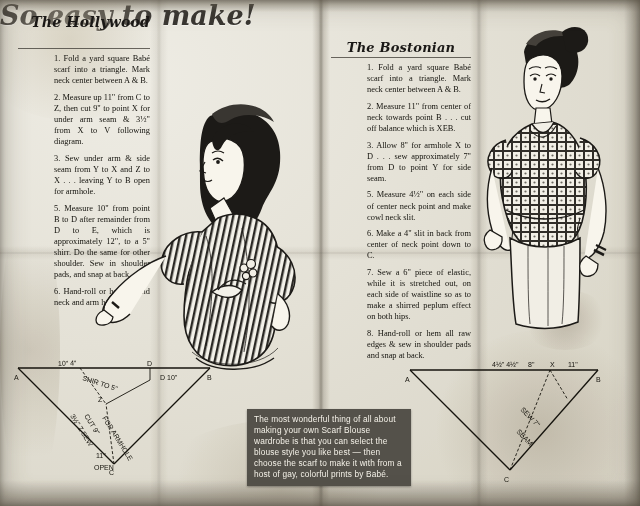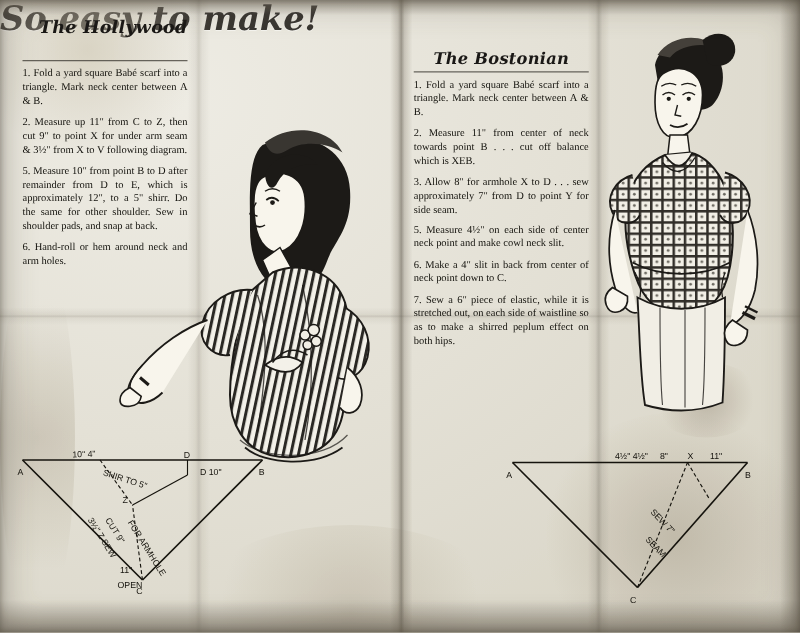--- a/index.html
+++ b/index.html
@@ -42,20 +42,21 @@
   .headline{
     font-family:"DejaVu Serif", serif;
     font-style:italic;font-weight:700;
     color:#3a3733;
     font-size:27px;
     text-shadow:0 1px 0 rgba(255,255,255,.5);
   }
   .steps{
     font-size:8.4px;line-height:11.1px;color:#15140f;
     font-family:"Liberation Serif", serif;
+    margin-left:36px;
   }
   .steps p{margin:0 0 5.5px 0;text-align:justify;}
   .rule{height:1px;background:#3c3a33;opacity:.75;}
 
   
   #caption{
     position:absolute;left:247px;top:409px;width:150px;
     background:#55524b;
     color:#f2efe6;
     padding:5px 7px 6px 7px;
@@ -105,35 +106,37 @@
       background:linear-gradient(270deg,rgba(110,102,88,.55),rgba(110,102,88,0));"></div>
 
   <div class="headline" style="left:215px;top:6px;">So easy to make!</div>
 
   <div class="col" style="left:18px;top:14px;width:132px;">
     <div class="script-title" style="font-size:14px;text-align:right;margin-bottom:18px;">The Hollywood</div>
     <div class="rule" style="margin:0 0 4px 0;"></div>
     <div class="steps">
       <p>1.  Fold a yard square Babé scarf into a triangle. Mark neck center between A &amp; B.</p>
       <p>2.  Measure up 11" from C to Z, then cut 9" to point X for under arm seam &amp; 3½" from X to V following diagram.</p>
+      <p>3.  Sew under arm &amp; side seam from Y to X and Z to X . . . leaving Y to B open for armhole.</p>
       <p>5.  Measure 10" from point B to D after remainder from D to E, which is approximately 12", to a 5" shirr. Do the same for other shoulder. Sew in shoulder pads, and snap at back.</p>
       <p>6.  Hand-roll or hem around neck and arm holes.</p>
     </div>
   </div>
 
   <div class="col" style="left:331px;top:40px;width:140px;">
     <div class="script-title" style="font-size:13px;text-align:center;margin-bottom:2px;">The Bostonian</div>
     <div class="rule" style="margin:0 0 4px 0;"></div>
     <div class="steps">
       <p>1.  Fold a yard square Babé scarf into a triangle. Mark neck center between A &amp; B.</p>
       <p>2.  Measure 11" from center of neck towards point B . . . cut off balance which is XEB.</p>
       <p>3.  Allow 8" for armhole X to D . . . sew approximately 7" from D to point Y for side seam.</p>
       <p>5.  Measure 4½" on each side of center neck point and make cowl neck slit.</p>
       <p>6.  Make a 4" slit in back from center of neck point down to C.</p>
       <p>7.  Sew a 6" piece of elastic, while it is stretched out, on each side of waistline so as to make a shirred peplum effect on both hips.</p>
+      <p>8.  Hand-roll or hem all raw edges &amp; sew in shoulder pads and snap at back.</p>
     </div>
   </div>
 
   <div class="fig" style="left:92px;top:96px;">
     <svg width="228" height="280" viewBox="0 0 228 280">
       <defs>
         <pattern id="stripes" patternUnits="userSpaceOnUse" width="6" height="6" patternTransform="rotate(12)">
           <rect width="6" height="6" fill="#f1efe7"></rect>
           <rect width="2.4" height="6" fill="#2c2a26"></rect>
         </pattern>
@@ -293,15 +296,18 @@
     <text x="104" y="124">C</text>
 
     <text x="92" y="9">4½"  4½"</text>
     <text x="128" y="9">8"</text>
     <text x="150" y="9">X</text>
     <text x="168" y="9">11"</text>
     <text x="120" y="52" transform="rotate(46 120 52)">SEW 7"</text>
     <text x="116" y="74" transform="rotate(46 116 74)">SEAM</text>
   </svg>
 
+  <div id="caption">
+    <span>The most wonderful thing of all about making your own Scarf Blouse wardrobe is that you can select the blouse style you like best — then choose the scarf to make it with from a host of gay, colorful prints by Babé.</span>
+  </div>
 
   <div class="edge-dark"></div>
 </div>
 
 </body></html>

